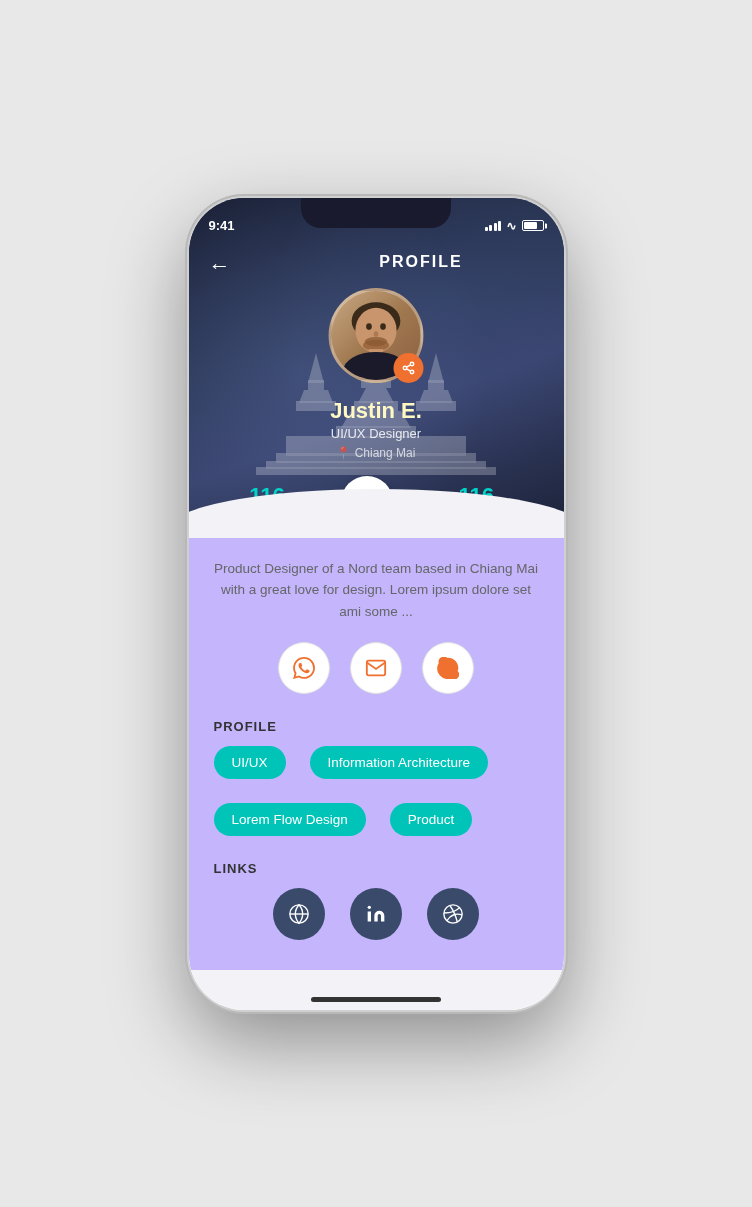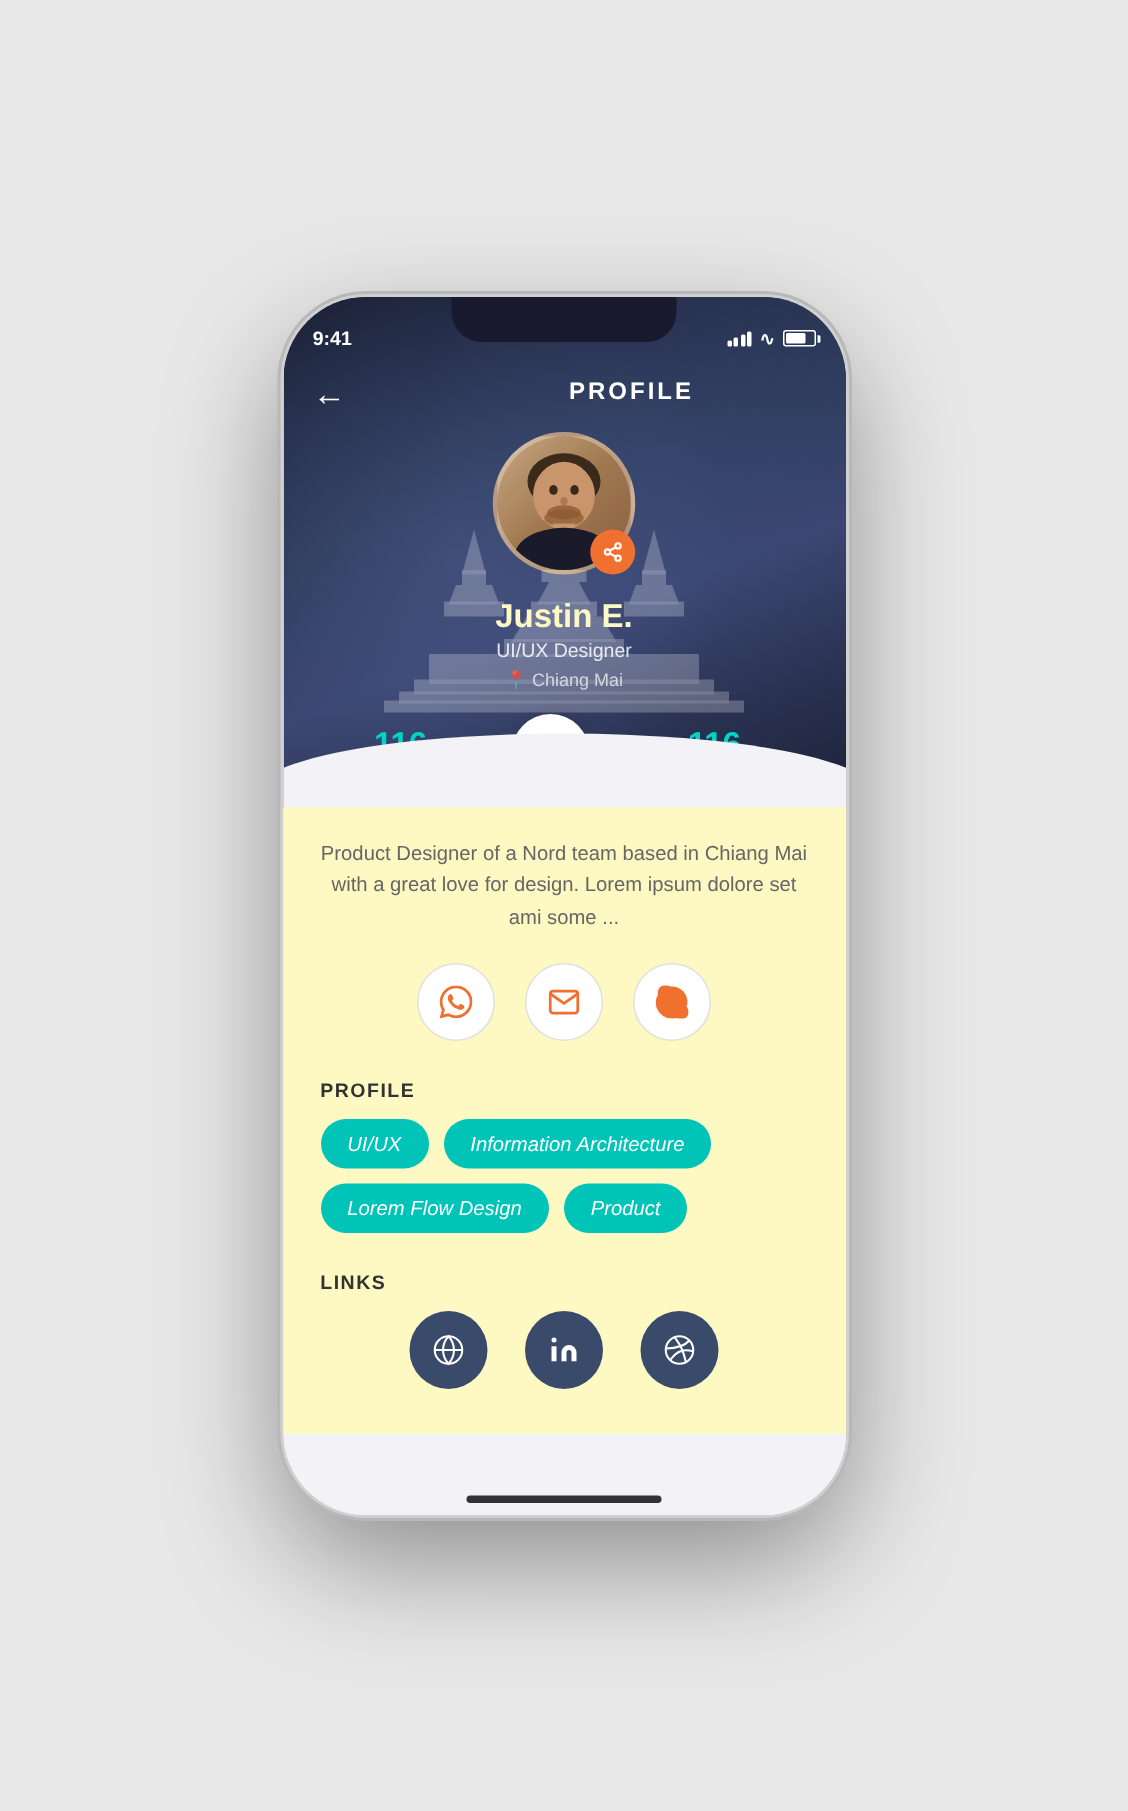--- a/index.html
+++ b/index.html
@@ -261,21 +261,21 @@
       left: -20px;
       right: -20px;
       height: 50px;
       background: #f2f2f7;
       border-radius: 50% 50% 0 0 / 40px 40px 0 0;
       z-index: 20;
     }
 
     
     .content-area {
-      background: #fef9c3;
+      background: #c4b5fd;
       padding: 20px 25px 30px;
       overflow-y: auto;
     }
 
     .bio-text {
       color: #666;
       font-size: 13.5px;
       text-align: center;
       line-height: 1.6;
       margin-bottom: 20px;
@@ -306,23 +306,22 @@
       font-size: 13px;
       font-weight: 800;
       letter-spacing: 1px;
       color: #333;
       margin-bottom: 12px;
     }
 
     .skills-container {
       display: flex;
       flex-wrap: wrap;
-      gap: 10px;
+      gap: 24px;
       margin-bottom: 25px;
-      font-style: italic;
     }
 
     .skill-tag {
       background: #00c4b8;
       color: white;
       border-radius: 25px;
       padding: 9px 18px;
       font-size: 13.5px;
       font-weight: 500;
       cursor: pointer;

